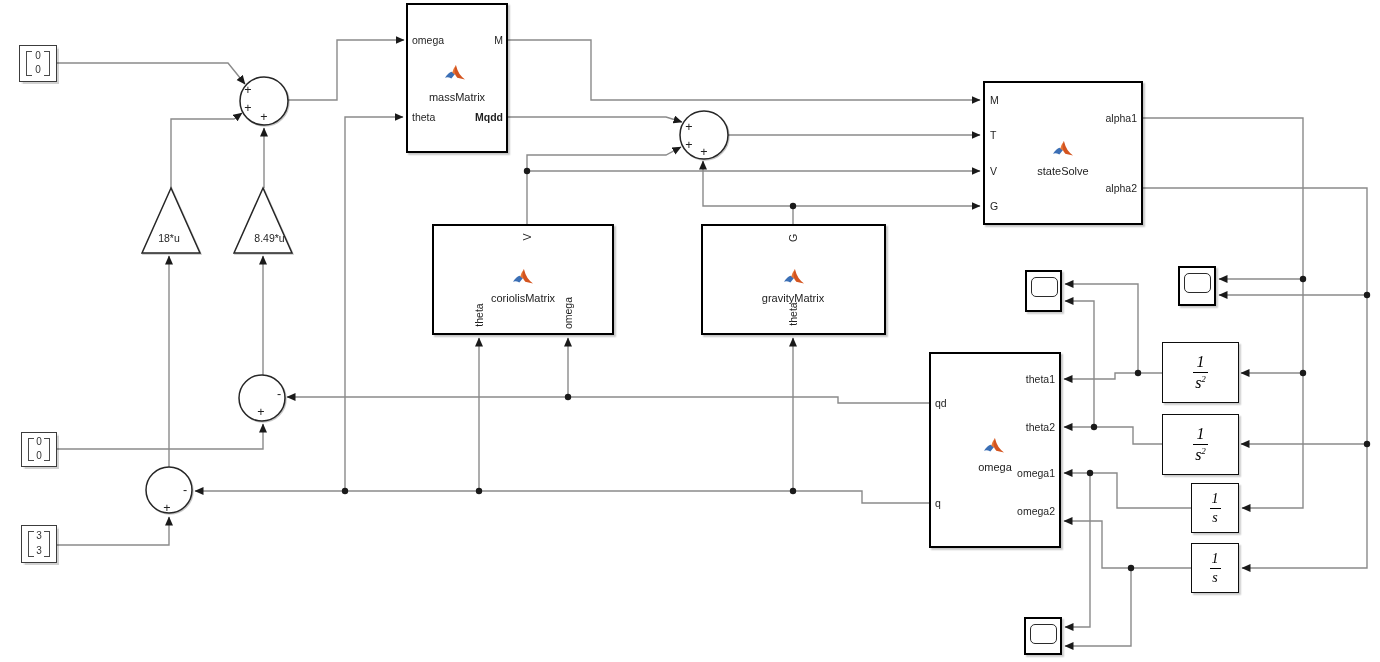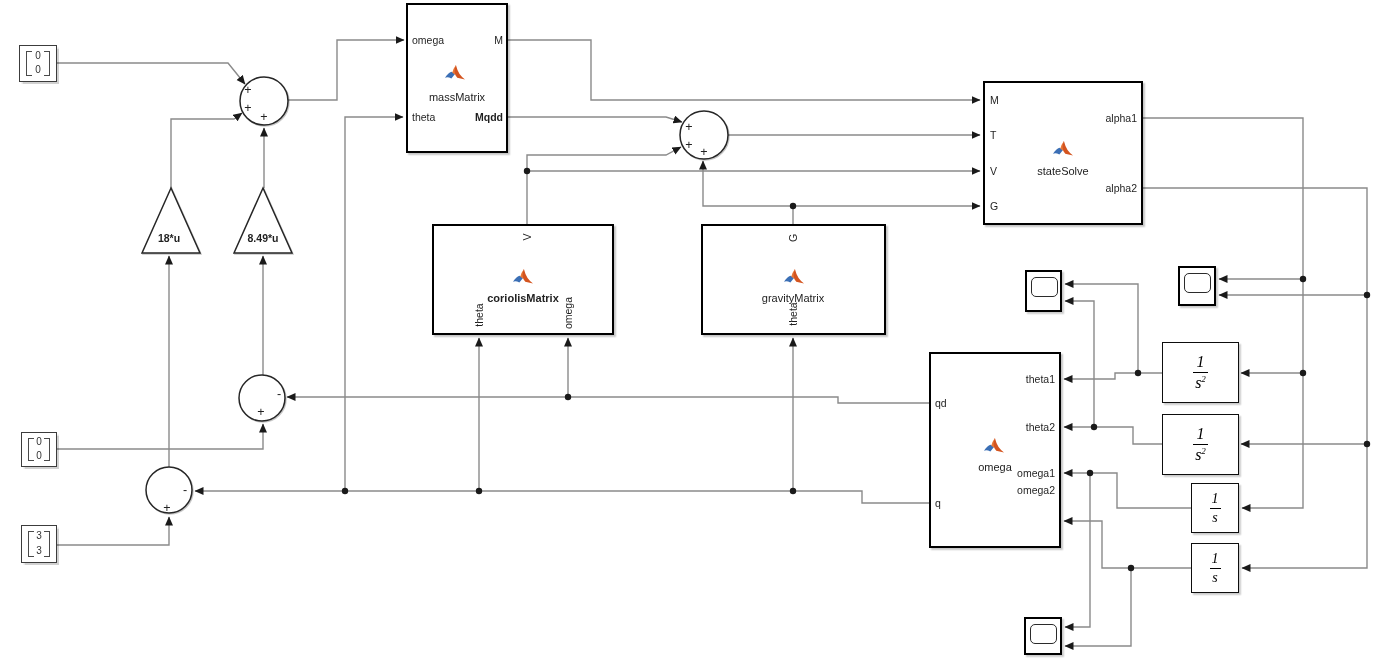--- a/index.html
+++ b/index.html
@@ -13,21 +13,21 @@
   .tfblock{position:absolute;background:#fff;border:1.6px solid #0d0d0d;box-shadow:2px 2px 1.5px rgba(0,0,0,.2);
            box-sizing:border-box;display:flex;align-items:center;justify-content:center;}
   .scope{position:absolute;background:#fff;border:2px solid #000;box-shadow:2px 2px 1.5px rgba(0,0,0,.2);box-sizing:border-box;}
   .scope .screen{position:absolute;left:4px;top:5px;width:25px;height:18px;border:1.7px solid #2b2b2b;border-radius:5px;}
   .cblock{position:absolute;background:#fff;border:1.5px solid #3c3c3c;box-shadow:1.5px 1.5px 1px rgba(0,0,0,.18);box-sizing:border-box;}
   .cblock .br-l{position:absolute;left:6px;top:5px;bottom:5px;width:5px;border:1.4px solid #4a4a4a;border-right:none;}
   .cblock .br-r{position:absolute;right:6px;top:5px;bottom:5px;width:5px;border:1.4px solid #4a4a4a;border-left:none;}
   .lab{position:absolute;font-size:10.5px;color:#1f1f1f;white-space:nowrap;line-height:1;}
   .anchor-l{transform:translate(0,-50%);}
   .anchor-r{transform:translate(-100%,-50%);}
-  .anchor-c{transform:translate(-50%,-50%);font-weight:bold;}
+  .anchor-c{transform:translate(-50%,-50%);}
   .rot{transform:translate(-50%,-50%) rotate(-90deg);}
   .blabel{position:absolute;font-size:11px;color:#222;white-space:nowrap;transform:translate(-50%,-50%);}
   .sign{position:absolute;font-size:12.5px;color:#222;transform:translate(-50%,-50%);line-height:1;}
   .cval{position:absolute;font-size:10px;color:#333;transform:translate(-50%,-50%);line-height:1;}
   .micon{position:absolute;width:22px;height:20px;}
   .frac{font-family:"Liberation Serif",serif;font-style:italic;text-align:center;color:#000;}
   .frac .bar{height:0;border-top:1.5px solid #000;margin:1px auto;}
   .frac.big{font-size:16px;}
   .frac.big .bar{width:15px;}
   .frac.small{font-size:14px;}
@@ -127,21 +127,21 @@
   <span class="cval" style="left:39px;top:456px;">0</span>
 
   <div class="cblock" style="left:21px;top:525px;width:36px;height:38px;">
     <div class="br-l"></div>
     <div class="br-r"></div>
   </div>
   <span class="cval" style="left:39px;top:536px;">3</span>
   <span class="cval" style="left:39px;top:551px;">3</span>
 
   <span class="lab anchor-c" style="left:169px;top:238px;">18*u</span>
-  <span class="lab anchor-c" style="left:263px;top:238px;">8.49*u</span>
+  <span class="lab anchor-c" style="left:263px;top:238px;padding-left:13px;">8.49*u</span>
 
   <span class="sign" style="left:248px;top:90px;">+</span>
   <span class="sign" style="left:248px;top:108px;">+</span>
   <span class="sign" style="left:264px;top:117px;">+</span>
   <span class="sign" style="left:689px;top:127px;">+</span>
   <span class="sign" style="left:689px;top:145px;">+</span>
   <span class="sign" style="left:704px;top:152px;">+</span>
   <span class="sign" style="left:279px;top:394px;">-</span>
   <span class="sign" style="left:261px;top:412px;">+</span>
   <span class="sign" style="left:185px;top:490px;">-</span>
@@ -154,21 +154,21 @@
   <span class="blabel" style="left:457px;top:97px;">massMatrix</span>
   <span class="lab anchor-l" style="left:412px;top:40px;">omega</span>
   <span class="lab anchor-l" style="left:412px;top:117px;">theta</span>
   <span class="lab anchor-r" style="left:503px;top:40px;">M</span>
   <span class="lab anchor-r" style="left:503px;top:117px;font-weight:bold;">Mqdd</span>
 
   <div class="fblock" style="left:432px;top:224px;width:182px;height:111px;"></div>
   <svg class="micon" style="left:512px;top:268px;">
       <use href="#matlab-icon"></use>
     </svg>
-  <span class="blabel" style="left:523px;top:298px;font-weight:bold;">coriolisMatrix</span>
+  <span class="blabel" style="left:523px;top:298px;">coriolisMatrix</span>
   <span class="lab rot" style="left:527px;top:237px;">V</span>
   <span class="lab rot" style="left:479px;top:315px;">theta</span>
   <span class="lab rot" style="left:568px;top:313px;">omega</span>
 
   <div class="fblock" style="left:701px;top:224px;width:185px;height:111px;"></div>
   <svg class="micon" style="left:783px;top:268px;">
       <use href="#matlab-icon"></use>
     </svg>
   <span class="blabel" style="left:793px;top:298px;">gravityMatrix</span>
   <span class="lab rot" style="left:793px;top:238px;">G</span>
@@ -189,21 +189,21 @@
   <div class="fblock" style="left:929px;top:352px;width:132px;height:196px;"></div>
   <svg class="micon" style="left:983px;top:437px;">
       <use href="#matlab-icon"></use>
     </svg>
   <span class="blabel" style="left:995px;top:467px;">omega</span>
   <span class="lab anchor-l" style="left:935px;top:403px;">qd</span>
   <span class="lab anchor-l" style="left:935px;top:503px;">q</span>
   <span class="lab anchor-r" style="left:1055px;top:379px;">theta1</span>
   <span class="lab anchor-r" style="left:1055px;top:427px;">theta2</span>
   <span class="lab anchor-r" style="left:1055px;top:473px;">omega1</span>
-  <span class="lab anchor-r" style="left:1055px;top:490px;">omega2</span>
+  <span class="lab anchor-r" style="left:1055px;top:511px;">omega2</span>
 
   <div class="tfblock" style="left:1162px;top:342px;width:77px;height:61px;">
     <div class="frac big">
       <div>1</div>
       <div class="bar"></div>
       <div><span>s</span><sup>2</sup></div>
     </div>
   </div>
   <div class="tfblock" style="left:1162px;top:414px;width:77px;height:61px;">
     <div class="frac big">

